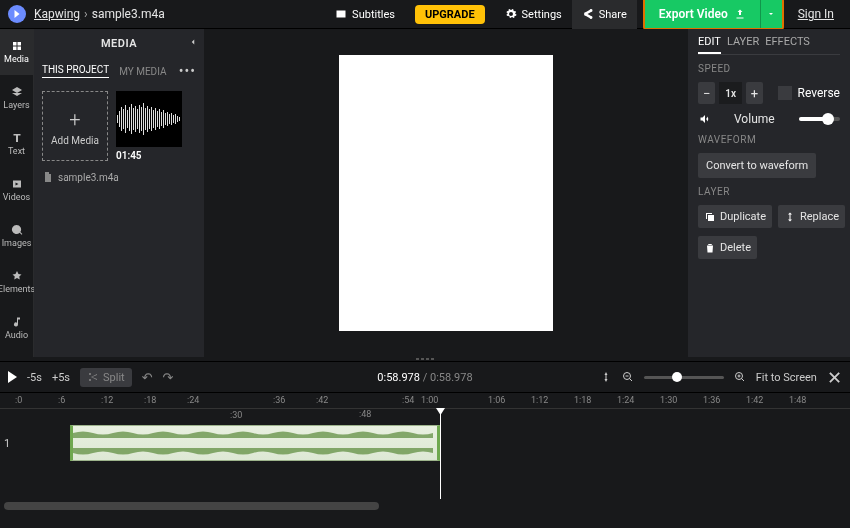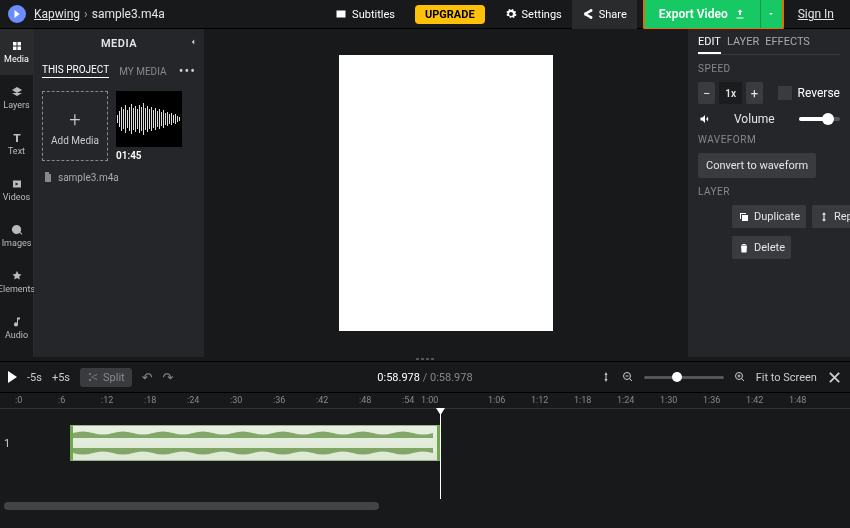--- a/index.html
+++ b/index.html
@@ -45,21 +45,21 @@
 .speed-row { display:flex; align-items:center; gap:4px; }
 .sq-btn { width:22px; height:22px; background:#3a3b3f; display:flex; align-items:center; justify-content:center; cursor:pointer; border-radius:2px; font-size:13px; }
 .sq-val { width:28px; height:22px; background:#1b1c1e; display:flex; align-items:center; justify-content:center; font-size:10px; font-weight:600; }
 .chk-box { width:14px; height:14px; background:#3a3b3f; }
 .reverse { display:flex; align-items:center; gap:6px; font-size:12px; color:#fff; cursor:pointer; }
 .vol-row { display:flex; align-items:center; gap:24px; }
 .slider { position:relative; flex:1; height:4px; background:#555; border-radius:2px; }
 .slider-fill { position:absolute; height:4px; background:#fff; border-radius:2px; }
 .slider-knob { position:absolute; width:12px; height:12px; background:#fff; border-radius:50%; top:-4px; transform:translateX(-50%); }
 .conv-btn { background:#3a3b3f; padding:6px 8px; font-size:11px; cursor:pointer; border-radius:2px; width:fit-content; }
-.layer-row { display:flex; gap:6px;margin-left:34px; }
+.layer-row { display:flex; gap:6px; }
 .layer-btn { flex:1; background:#3a3b3f; padding:5px 6px; font-size:11px; display:flex; align-items:center; gap:4px; cursor:pointer; border-radius:2px; }
 .drag-handle { height:4px; background:#18191b; display:flex; align-items:center; justify-content:center; }
 .handle-dots { width:30px; height:2px; display:flex; gap:2px; justify-content:center; }
 .handle-dots span { width:3px; height:2px; background:#555; }
 .playbar { height:32px; background:#18191b; display:flex; align-items:center; padding:0 8px; gap:10px; border-top:1px solid #000; border-bottom:1px solid #000; }
 .play-triangle { width:0; height:0; border-left:9px solid #fff; border-top:6px solid transparent; border-bottom:6px solid transparent; cursor:pointer; }
 .jump { font-size:11px; color:#ccc; cursor:pointer; }
 .split-btn { display:flex; align-items:center; gap:4px; background:#3a3b3f; padding:3px 7px; border-radius:3px; font-size:11px; color:#888; }
 .undo-redo { color:#888; font-size:13px; cursor:pointer; }
 .timecode { font-size:11px; color:#fff; position:absolute; left:50%; transform:translateX(-50%); }
@@ -358,24 +358,24 @@
   </div>
 </div>
 
 <div class="timeline">
   <div class="ruler" id="ruler">
       <span class="ruler-tick" style="left: 15px;">:0</span>
       <span class="ruler-tick" style="left: 58px;">:6</span>
       <span class="ruler-tick" style="left: 101px;">:12</span>
       <span class="ruler-tick" style="left: 144px;">:18</span>
       <span class="ruler-tick" style="left: 187px;">:24</span>
-      <span class="ruler-tick" style="left: 230px;">:30</span>
+      <span class="ruler-tick" style="left: 230px; margin-top: 15px;">:30</span>
       <span class="ruler-tick" style="left: 273px;">:36</span>
       <span class="ruler-tick" style="left: 316px;">:42</span>
-      <span class="ruler-tick" style="left: 359px;">:48</span>
+      <span class="ruler-tick" style="left: 359px; margin-top: 14px;">:48</span>
       <span class="ruler-tick" style="left: 402px;">:54</span>
       <span class="ruler-tick" style="left: 421px;">1:00</span>
       <span class="ruler-tick" style="left: 488px;">1:06</span>
       <span class="ruler-tick" style="left: 531px;">1:12</span>
       <span class="ruler-tick" style="left: 574px;">1:18</span>
       <span class="ruler-tick" style="left: 617px;">1:24</span>
       <span class="ruler-tick" style="left: 660px;">1:30</span>
       <span class="ruler-tick" style="left: 703px;">1:36</span>
       <span class="ruler-tick" style="left: 746px;">1:42</span>
       <span class="ruler-tick" style="left: 789px;">1:48</span>

